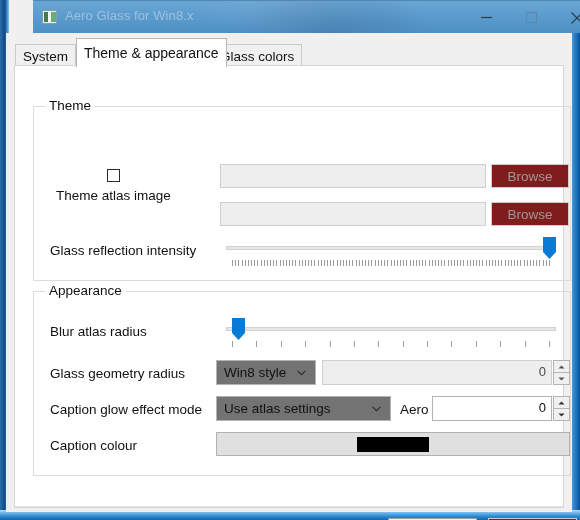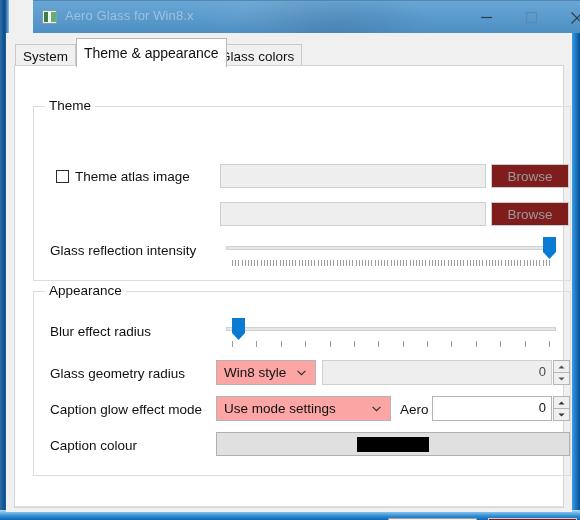--- a/index.html
+++ b/index.html
@@ -290,21 +290,21 @@
     top: 0;
     width: 1px;
     height: 6px;
     background: #9d9d9d;
   }
 
   
   .combo {
     position: absolute;
     box-sizing: border-box;
-    background: #fca5a5;
+    background: #737373;
     border: 1px solid #b4b4b4;
     display: flex;
     align-items: center;
     font-size: 13.5px;
     color: #101010;
     padding-left: 7px;
     white-space: nowrap;
   }
   .combo .chev {
     position: absolute;
@@ -405,21 +405,21 @@
       <div class="tab inactive" id="tab0">System</div>
       <div class="tab active" id="tab1">Theme &amp; appearance</div>
       <div class="tab inactive" id="tab2">Glass colors</div>
     </div>
 
     <div class="page">
 
       <div class="group" id="group-theme">
         <div class="group-label">Theme</div>
 
-        <div class="cbrow" style="left:22px; top:62px;">
+        <div class="cbrow" style="left:22px; top:62px;flex-direction:column;">
           <span class="cbox"></span>
           <span>Theme atlas image</span>
         </div>
         <div class="textbox" style="left:186px; top:57px; width:266px; height:24px;"></div>
         <div class="btn disabled" style="left:457px; top:57px; width:78px; height:24px;">Browse</div>
 
         <div class="textbox" style="left:186px; top:95px; width:266px; height:24px;"></div>
         <div class="btn disabled" style="left:457px; top:95px; width:78px; height:24px;">Browse</div>
 
         <div class="row-label" style="left:16px; top:136px;">Glass reflection intensity</div>
@@ -528,21 +528,21 @@
               <i style="left:320px"></i>
               <i style="left:323px"></i>
             </div>
           <div class="thumb" style="left: 317px;"></div>
         </div>
       </div>
 
       <div class="group" id="group-appearance">
         <div class="group-label">Appearance</div>
 
-        <div class="row-label" style="left:16px; top:32px;">Blur effect radius</div>
+        <div class="row-label" style="left:16px; top:32px;">Blur atlas radius</div>
         <div class="slider" id="slider-blur" style="left:192px; top:26px; width:330px; height:30px;">
           <div class="track"></div>
           <div class="ticks">
               <i style="left:6px"></i>
               <i style="left:30px"></i>
               <i style="left:55px"></i>
               <i style="left:79px"></i>
               <i style="left:104px"></i>
               <i style="left:128px"></i>
               <i style="left:152px"></i>
@@ -575,21 +575,21 @@
           </i>
           <i>
             <svg width="7" height="4" viewBox="0 0 7 4">
                 <path d="M3.5 3.6 L0.4 0.4 L6.6 0.4 Z" fill="#555555"></path>
               </svg>
           </i>
         </div>
 
         <div class="row-label" style="left:16px; top:110px;">Caption glow effect mode</div>
         <div class="combo" style="left:182px; top:104px; width:175px; height:25px;">
-          <span>Use mode settings</span>
+          <span>Use atlas settings</span>
           <span class="chev">
             <svg width="9" height="6" viewBox="0 0 9 6">
                 <path d="M0.6 0.9 L4.5 4.7 L8.4 0.9" fill="none" stroke="#2b2b2b" stroke-width="1.1"></path>
               </svg>
           </span>
         </div>
         <div class="row-label" style="left:366px; top:110px;">Aero</div>
         <div class="numbox" style="left:398px; top:104px; width:120px; height:25px;">0</div>
         <div class="spin" style="left:519px; top:104px; height:25px;">
           <i>

